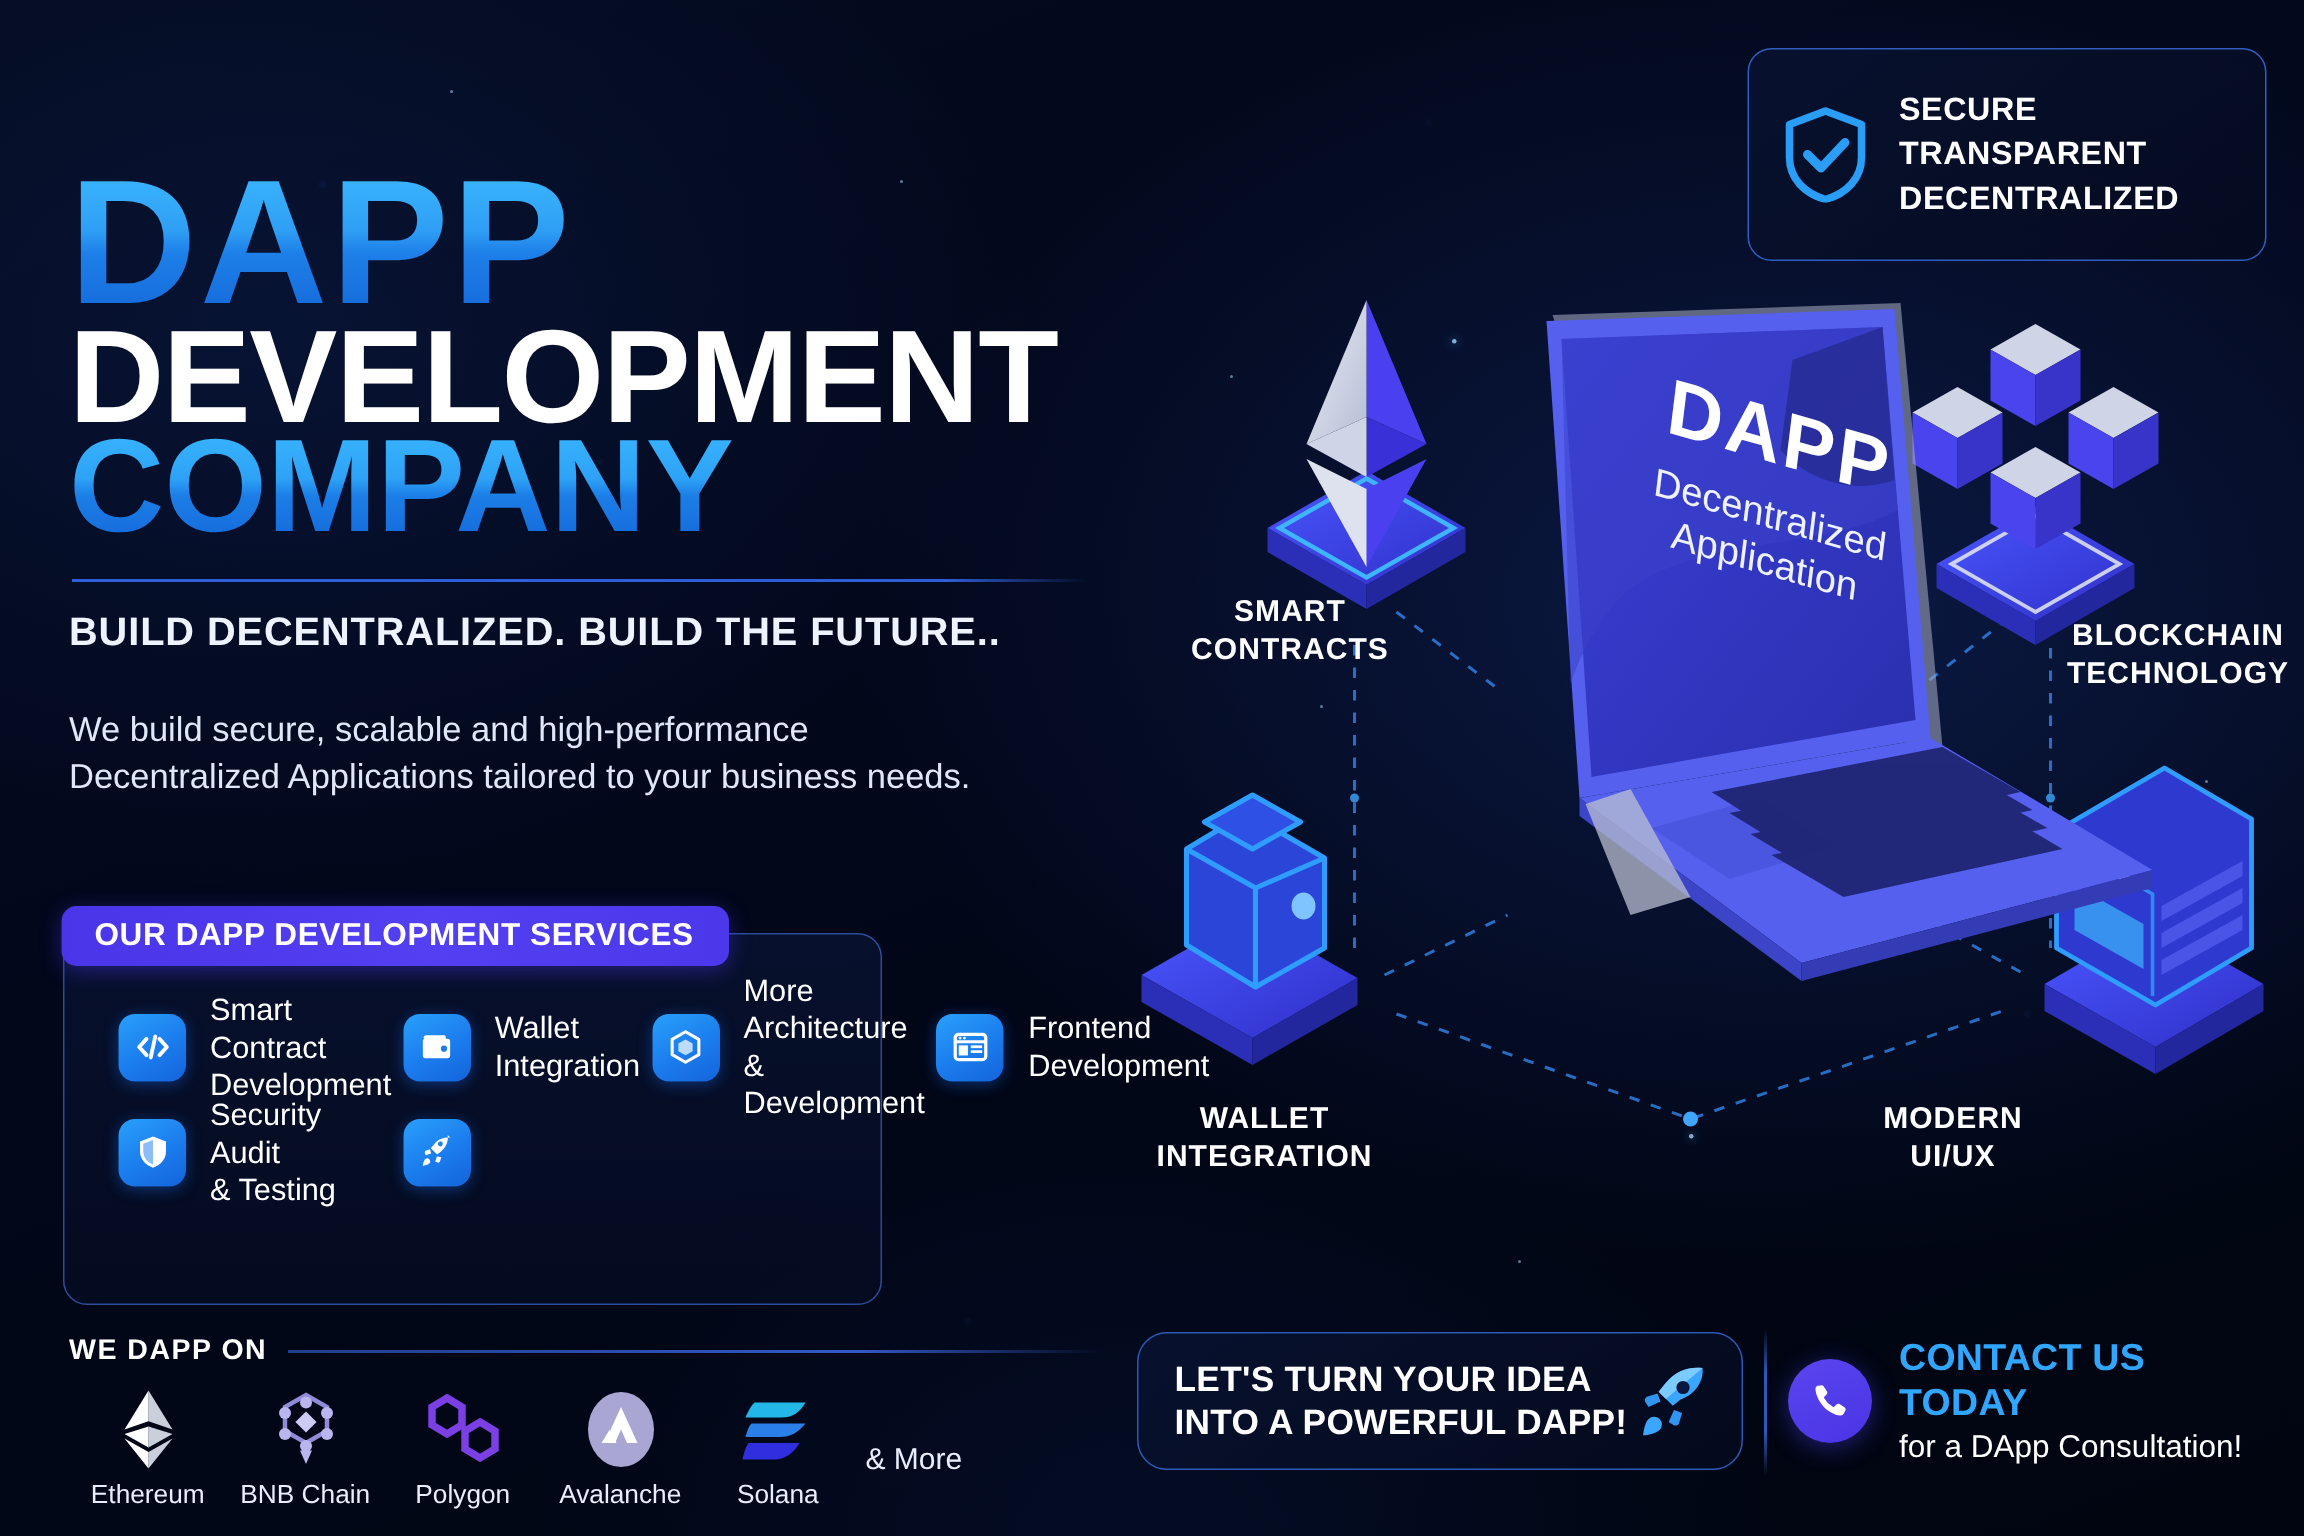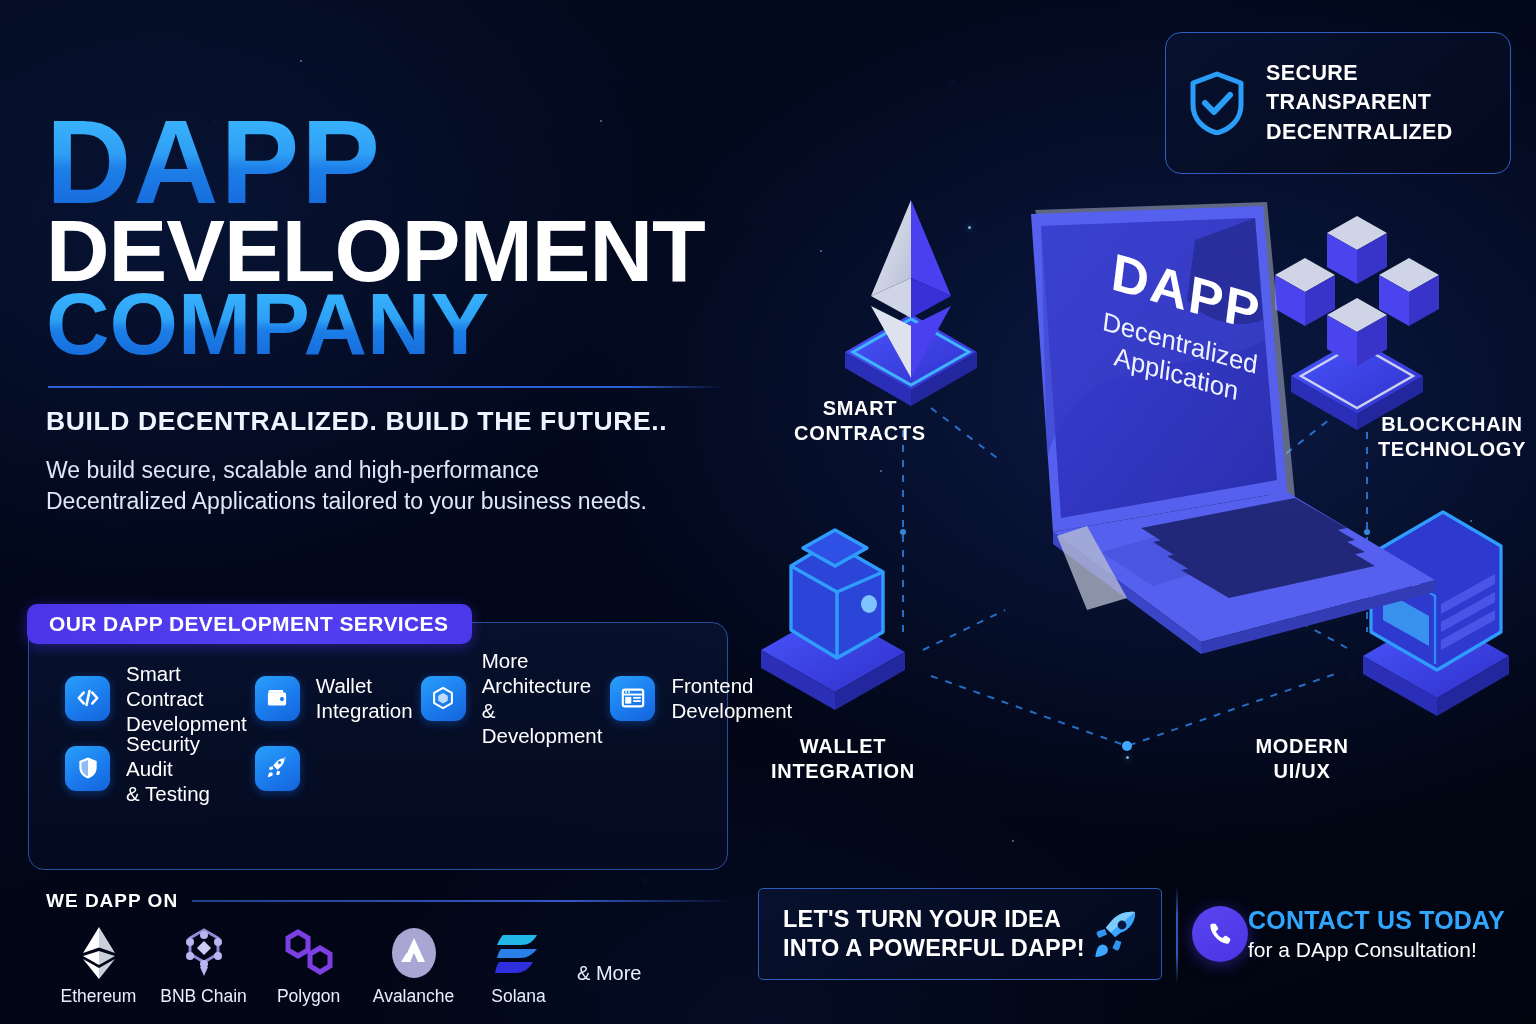--- a/index.html
+++ b/index.html
@@ -55,26 +55,26 @@
   }
 
   .rule {
     height:2px; width:676px; margin:22px 0 18px 2px;
     background:linear-gradient(90deg,#2f5fd8,#2f5fd8 86%,rgba(47,95,216,0));
   }
   .tagline {
     font-size:26.5px; font-weight:700; color:#eef4ff; letter-spacing:.6px;
   }
   .subcopy {
-    margin-top:18px; font-size:23px; line-height:1.34; color:#dfe8f8; font-weight:400;
+    margin-top:34px; font-size:23px; line-height:1.34; color:#dfe8f8; font-weight:400;
   }
 
   
   .svc-card {
-    position:absolute; left:28px; top:622px; width:700px; height:248px;
+    position:absolute; left:42px; top:622px; width:546px; height:248px;
     border:1.5px solid #2b4d9c; border-radius:16px;
     background:linear-gradient(180deg, rgba(9,20,52,.72), rgba(5,12,34,.72));
   }
   .svc-badge {
     position:absolute; left:-2px; top:-19px; height:40px; padding:0 24px 0 22px;
     display:flex; align-items:center; border-radius:10px;
     background:linear-gradient(90deg,#4a35e8,#5340f2 55%,#4b38ea);
     box-shadow:0 3px 14px rgba(70,50,230,.45);
   }
   .svc-badge span { font-size:21px; font-weight:800; color:#fff; letter-spacing:.4px; }
@@ -125,32 +125,32 @@
     letter-spacing:.7px; line-height:1.26; text-align:center;
   }
   .nl-smart    { left:780px; top:396px; width:160px; }
   .nl-block    { left:1372px; top:412px; width:160px; }
   .nl-wallet   { left:755px; top:734px; width:176px; }
   .nl-uiux     { left:1222px; top:734px; width:160px; }
 
   
   .cta-left {
     position:absolute; left:758px; top:888px; width:404px; height:92px;
-    border:1.5px solid #2d5ab8; border-radius:5px;
+    border:1.5px solid #2d5ab8; border-radius:20px;
     background:linear-gradient(150deg,rgba(8,18,48,.85),rgba(4,10,30,.85));
     display:flex; align-items:center; padding:0 18px 0 24px; gap:2px;
   }
   .cta-left .txt { font-size:23.5px; font-weight:800; color:#fff; line-height:1.22; letter-spacing:.2px; }
   .cta-left .rocket { width:56px; height:56px; flex:0 0 56px; margin-left:auto; }
 
   .cta-div { position:absolute; left:1176px; top:886px; width:2px; height:98px;
              background:linear-gradient(180deg,rgba(45,90,184,0),#2d5ab8 30%,#2d5ab8 70%,rgba(45,90,184,0)); }
 
   .cta-right { position:absolute; left:1192px; top:890px; width:330px; height:88px;
-               display:flex; align-items:center; }
+               display:flex; align-items:center; gap:18px; }
   .phone-circle {
     width:56px; height:56px; flex:0 0 56px; border-radius:50%;
     background:linear-gradient(150deg,#5a45f0,#4a34e4);
     display:flex; align-items:center; justify-content:center;
     box-shadow:0 3px 16px rgba(80,60,240,.45);
   }
   .cta-right .c1 { font-size:25px; font-weight:800; color:#31A6FF; letter-spacing:.2px; line-height:1.2; }
   .cta-right .c2 { font-size:21px; color:#fff; margin-top:2px; line-height:1.2; }
 </style>
 </head>

